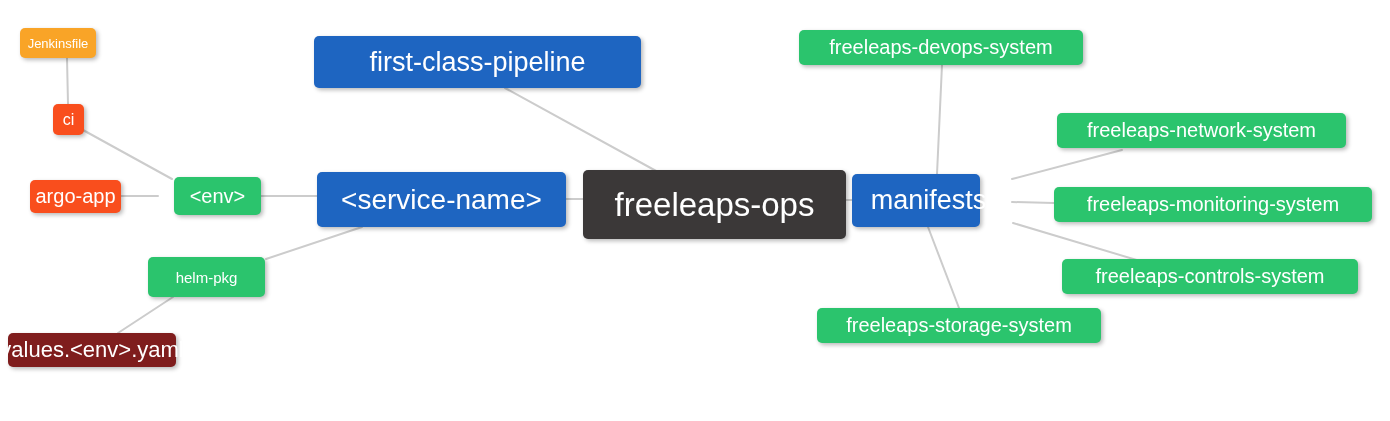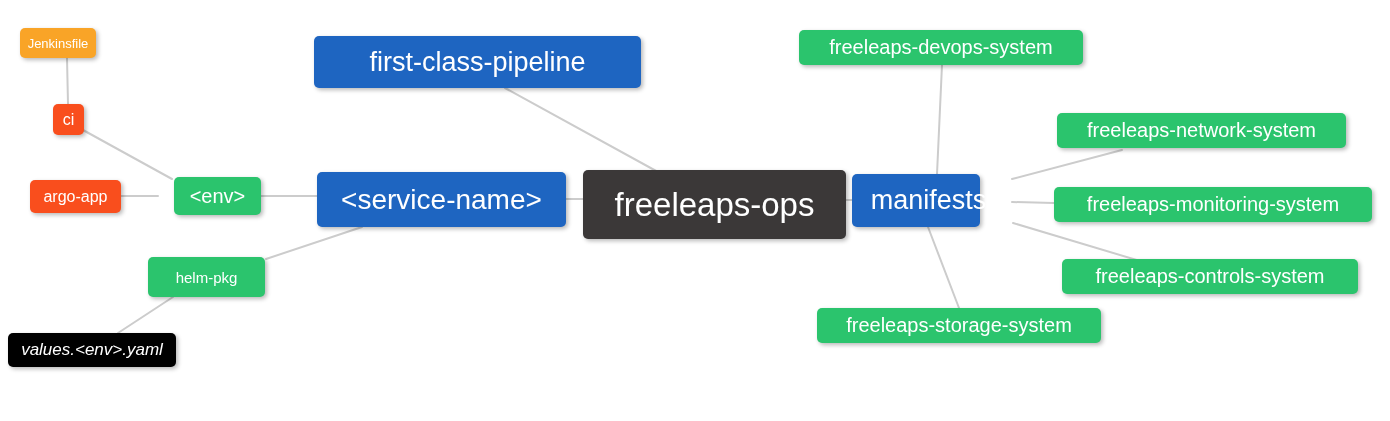--- a/index.html
+++ b/index.html
@@ -61,31 +61,31 @@
     <line x1="1012" y1="179" x2="1122" y2="150"></line>
     <line x1="1012" y1="202" x2="1054" y2="203"></line>
     <line x1="1013" y1="223" x2="1140" y2="261"></line>
     <line x1="928" y1="227" x2="959" y2="308"></line>
   </svg>
 
   <div class="node" style="left: 20px; top: 28px; width: 76px; height: 30px; font-size: 13px; background: rgb(249, 164, 39);">Jenkinsfile</div>
 
   <div class="node" style="left: 53px; top: 104px; width: 31px; height: 31px; font-size: 16px; background: rgb(249, 78, 29);">ci</div>
 
-  <div class="node" style="left: 30px; top: 180px; width: 91px; height: 33px; font-size: 16px; background: rgb(249, 78, 29);">argo-app</div>
+  <div class="node" style="left: 30px; top: 180px; width: 91px; height: 33px; font-size: 20px; background: rgb(249, 78, 29);">argo-app</div>
 
   <div class="node" style="left: 174px; top: 177px; width: 87px; height: 38px; font-size: 20px; background: rgb(43, 196, 109);">&lt;env&gt;</div>
 
   <div class="node" style="left: 314px; top: 36px; width: 327px; height: 52px; font-size: 27px; background: rgb(30, 101, 193);">first-class-pipeline</div>
 
   <div class="node" style="left: 317px; top: 172px; width: 249px; height: 55px; font-size: 28px; background: rgb(30, 101, 193);">&lt;service-name&gt;</div>
 
   <div class="node" style="left: 148px; top: 257px; width: 117px; height: 40px; font-size: 15px; background: rgb(43, 196, 109);">helm-pkg</div>
 
-  <div class="node" style="left: 8px; top: 333px; width: 168px; height: 34px; font-size: 17px; background: #000000; font-style: italic;">values.&lt;env&gt;.yaml</div>
+  <div class="node" style="left: 8px; top: 333px; width: 168px; height: 34px; font-size: 22px; background: #7f1d1d;">values.&lt;env&gt;.yaml</div>
 
   <div class="node" style="left: 583px; top: 170px; width: 263px; height: 69px; font-size: 33px; background: rgb(59, 56, 56);">freeleaps-ops</div>
 
   <div class="node" style="left: 852px; top: 174px; width: 128px; height: 53px; font-size: 27px; background: rgb(30, 101, 193); padding-left: 25px;">manifests</div>
 
   <div class="node" style="left: 799px; top: 30px; width: 284px; height: 35px; font-size: 20px; background: rgb(43, 196, 109);">freeleaps-devops-system</div>
 
   <div class="node" style="left: 1057px; top: 113px; width: 289px; height: 35px; font-size: 20px; background: rgb(43, 196, 109);">freeleaps-network-system</div>
 
   <div class="node" style="left: 1054px; top: 187px; width: 318px; height: 35px; font-size: 20px; background: rgb(43, 196, 109);">freeleaps-monitoring-system</div>

